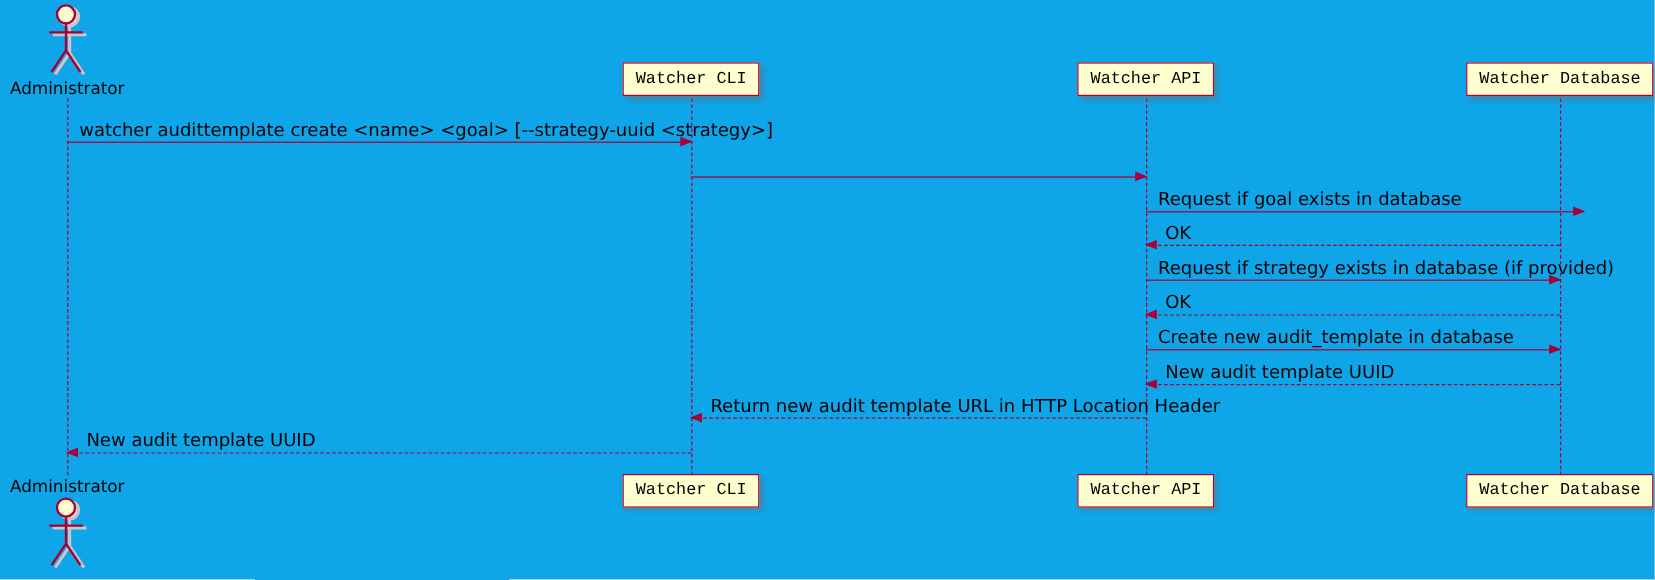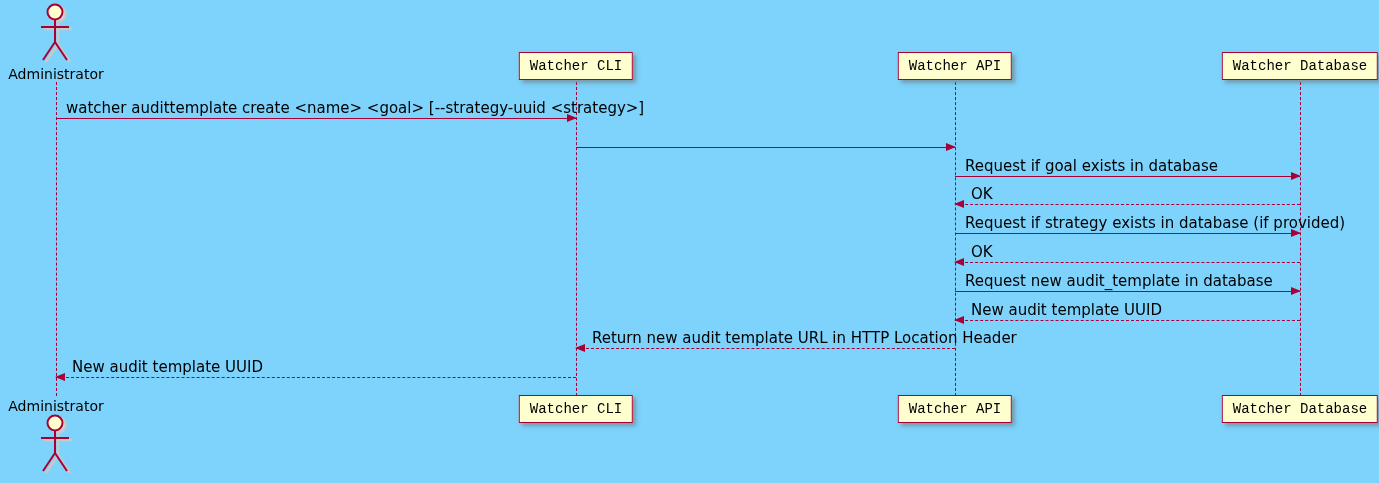--- a/index.html
+++ b/index.html
@@ -1,17 +1,17 @@
 <!DOCTYPE html>
 <html><head>
 <meta charset="utf-8">
 <style>
   html,body{margin:0;padding:0;background:#ffffff;}
   body{font-family:"DejaVu Sans","Liberation Sans",sans-serif;color:#000;}
-  #diagram{position:relative;width:1379px;height:483px;background:#7dd3fc;overflow:hidden;}
+  #diagram{position:relative;width:1379px;height:483px;background:#0ea5e9;overflow:hidden;}
 
   .lifeline{position:absolute;top:82px;height:314px;width:0;border-left:1px dashed #A80036;}
 
   .pbox{
     position:absolute;transform:translateX(-50%);
     background:#FEFECE;border:1.5px solid #A80036;
     padding:4px 10px;font-size:14px;line-height:18px;white-space:nowrap;
     box-shadow:3px 3px 4px rgba(110,110,110,.55);
     font-family:Liberation Mono, monospace;
   }
@@ -77,38 +77,38 @@
     <div class="lifeline" style="left: 1300px;"></div>
     <div class="pbox" style="left: 1300px; top: 52px;">Watcher Database</div>
     <div class="pbox" style="left: 1300px; top: 395px;">Watcher Database</div>
     <div class="msg solid" style="left: 56px; top: 100px; width: 520px;">
       <div class="msg-label">watcher audittemplate create &lt;name&gt; &lt;goal&gt; [--strategy-uuid &lt;strategy&gt;]</div>
       <div class="head-r"></div>
     </div>
     <div class="msg solid" style="left: 576px; top: 129px; width: 379px;">
       <div class="head-r"></div>
     </div>
-    <div class="msg solid" style="left: 955px; top: 158px; width: 345px;">
+    <div class="msg solid" style="left: 955px; top: 158px; width: 345px; padding-left: 20px;">
       <div class="msg-label">Request if goal exists in database</div>
       <div class="head-r"></div>
     </div>
     <div class="msg dashed" style="left: 955px; top: 186px; width: 345px;">
       <div class="msg-label reply">OK</div>
       <div class="head-l"></div>
     </div>
     <div class="msg solid" style="left: 955px; top: 215px; width: 345px;">
       <div class="msg-label">Request if strategy exists in database (if provided)</div>
       <div class="head-r"></div>
     </div>
     <div class="msg dashed" style="left: 955px; top: 244px; width: 345px;">
       <div class="msg-label reply">OK</div>
       <div class="head-l"></div>
     </div>
     <div class="msg solid" style="left: 955px; top: 273px; width: 345px;">
-      <div class="msg-label">Request new audit_template in database</div>
+      <div class="msg-label">Create new audit_template in database</div>
       <div class="head-r"></div>
     </div>
     <div class="msg dashed" style="left: 955px; top: 302px; width: 345px;">
       <div class="msg-label reply">New audit template UUID</div>
       <div class="head-l"></div>
     </div>
     <div class="msg dashed" style="left: 576px; top: 330px; width: 379px;">
       <div class="msg-label reply">Return new audit template URL in HTTP Location Header</div>
       <div class="head-l"></div>
     </div>

